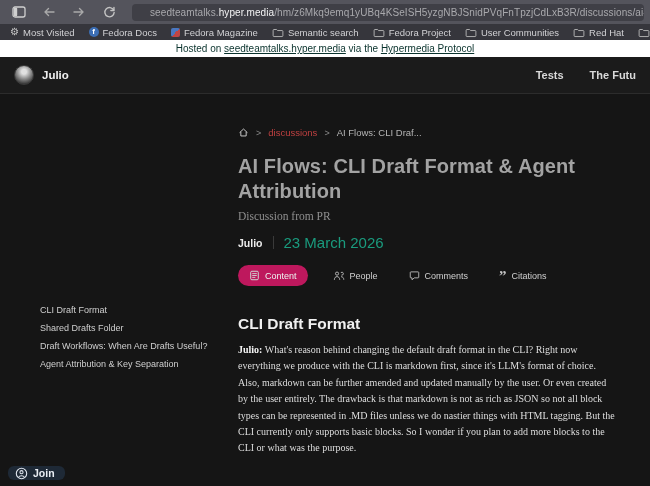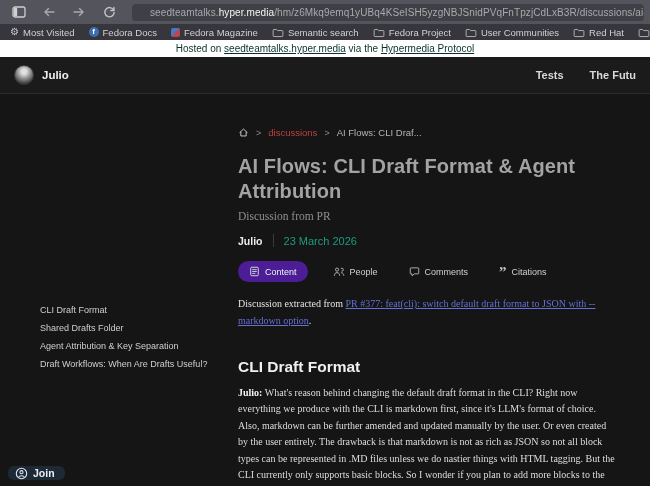--- a/index.html
+++ b/index.html
@@ -56,25 +56,25 @@
   .breadcrumb { margin-top:33px; display:flex; align-items:center; gap:7px; font-size:9.5px; color:#b5b5b5; white-space:nowrap; }
   .breadcrumb .sep { color:#8a8a8a; font-size:9px; }
   .breadcrumb .red { color:#bf4040; cursor:pointer; }
 
   .title { margin-top:16px; font-size:20px; line-height:25px; font-weight:700; color:#a3a3a3; letter-spacing:.1px; }
   .subtitle { margin-top:6px; font-family:"Liberation Serif", serif; font-size:11.5px; color:#8f8f8f; }
 
   .authorrow { margin-top:12px; display:flex; align-items:center; gap:10px; }
   .authorrow .who { font-size:10.5px; font-weight:700; color:#ececec; }
   .authorrow .vr { width:1px; height:13px; background:#3a3a3a; }
-  .authorrow .when { font-size:11px; color:#1a9b7e; }
+  .authorrow .when { font-size:15px; color:#1a9b7e; }
 
   .tabs { margin-top:14px; display:flex; align-items:center; gap:19px; }
   .tab { display:flex; align-items:center; gap:5px; font-size:9px; color:#d0d0d0; height:21px; padding:0 6px; cursor:pointer; }
-  .tab.active { background:#4c1d95; border-radius:11px; padding:0 11px; color:#edf4f1; }
+  .tab.active { background:#be185d; border-radius:11px; padding:0 11px; color:#edf4f1; }
   .tab svg { display:block; }
   .qmark { font-family:"Liberation Serif", serif; font-size:15px; font-weight:700; color:#c4c4c4; line-height:10px; height:10px; }
 
   .intro { margin-top:13px; font-family:"Liberation Serif", serif; font-size:10px; line-height:17px; color:#e4e4e4; }
   .intro a { color:#6470d4; text-decoration:underline; cursor:pointer; }
 
   .h2 { margin-top:29px; font-size:15.5px; font-weight:700; color:#f0f0f0; }
   .bodytext { margin-top:9px; font-family:"Liberation Serif", serif; font-size:10px; line-height:16.4px; color:#dedede; }
   .bodytext b { color:#f3f3f3; }
 </style>
@@ -173,22 +173,22 @@
       <div>Tests</div>
       <div>The Futu</div>
     </div>
   </div>
 
   <div class="main">
 
     <aside class="sidebar">
       <div class="sb-item">CLI Draft Format</div>
       <div class="sb-item">Shared Drafts Folder</div>
+      <div class="sb-item">Draft Workflows: When Are Drafts Useful?</div>
       <div class="sb-item">Agent Attribution &amp; Key Separation</div>
-      <div class="sb-item">Draft Workflows: When Are Drafts Useful?</div>
     </aside>
 
     <div class="joinbtn">
       <svg width="13" height="13" viewBox="0 0 14 14">
           <circle cx="7" cy="7" r="5.6" fill="none" stroke="#dfe5ee" stroke-width="1.2"></circle>
           <circle cx="7" cy="5.6" r="1.7" fill="none" stroke="#dfe5ee" stroke-width="1.1"></circle>
           <path d="M4.2 10.6 c.6-1.7 5-1.7 5.6 0" fill="none" stroke="#dfe5ee" stroke-width="1.1" stroke-linecap="round"></path>
         </svg>
       <span class="lbl">Join</span>
     </div>
@@ -235,21 +235,20 @@
               <path d="M2.4 2.4 h9.2 c.5 0 .8.3.8.8 v6 c0 .5-.3.8-.8.8 H6.8 L3.8 12.4 v-2.4 h-1.4 c-.5 0-.8-.3-.8-.8 v-6 c0-.5.3-.8.8-.8 Z" fill="none" stroke="#c4c4c4" stroke-width="1.1" stroke-linejoin="round"></path>
             </svg>
           <span>Comments</span>
         </div>
         <div class="tab">
           <span class="qmark">”</span>
           <span>Citations</span>
         </div>
       </div>
 
-      <p class="intro"><span>Discussion extracted from </span><a>PR #377: feat(cli): switch default draft format to JSON with --markdown option</a><span>.</span></p>
 
       <h2 class="h2">CLI Draft Format</h2>
 
       <p class="bodytext"><b>Julio:</b><span> What's reason behind changing the default draft format in the CLI? Right now everything we produce with the CLI is markdown first, since it's LLM's format of choice. Also, markdown can be further amended and updated manually by the user. Or even created by the user entirely. The drawback is that markdown is not as rich as JSON so not all block types can be represented in .MD files unless we do nastier things with HTML tagging. But the CLI currently only supports basic blocks. So I wonder if you plan to add more blocks to the CLI or what was the purpose.</span></p>
 
     </div>
   </div>
 </div>
 
 </body></html>

